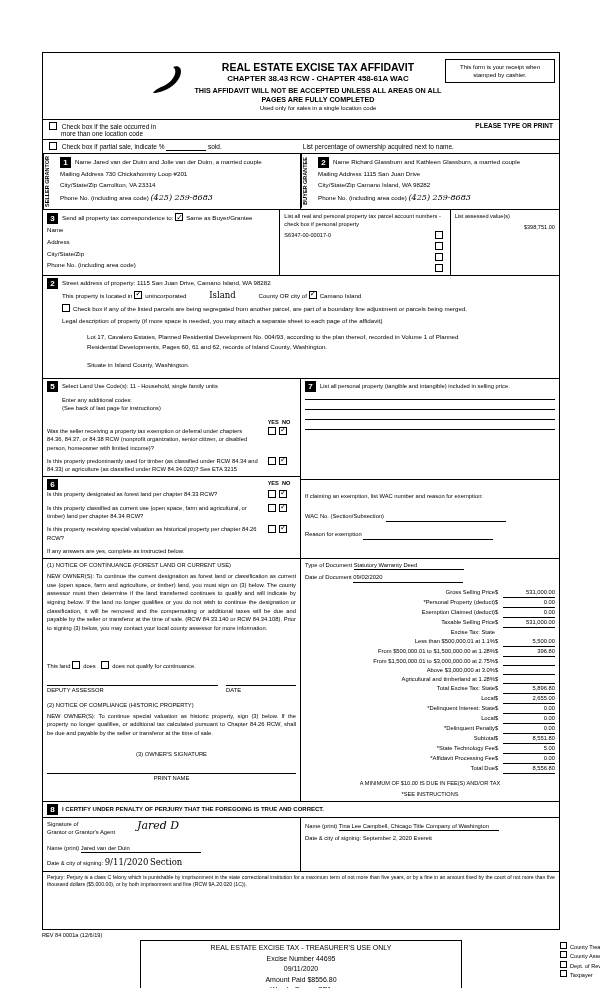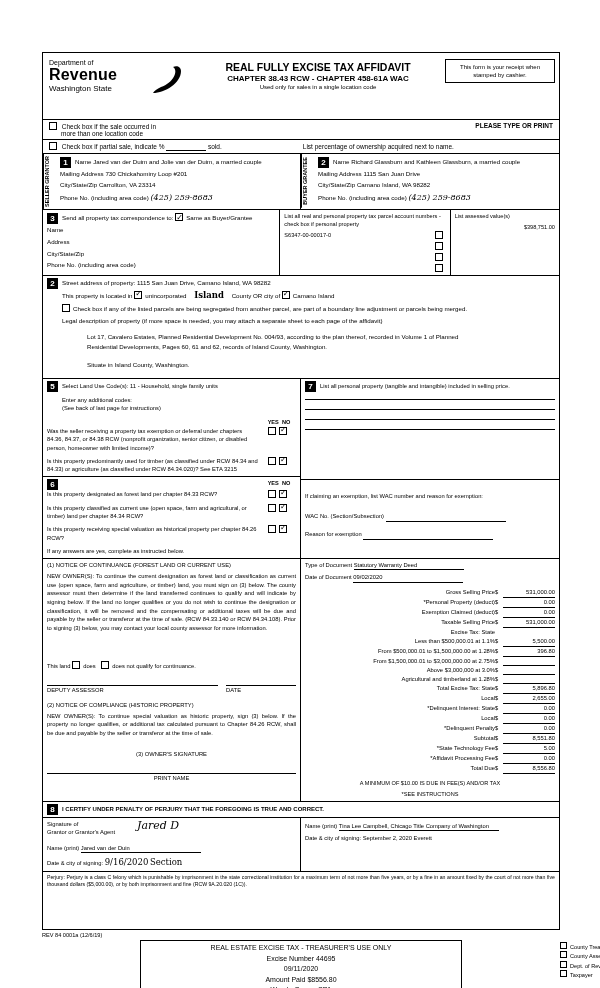--- a/index.html
+++ b/index.html
@@ -63,31 +63,27 @@
   .line{border-bottom:1px solid #000;height:1px;}
   .wline{display:inline-block;border-bottom:1px solid #000;}
 </style>
 </head>
 <body>
 
 <div class="page">
   <div class="sheet">
 
     <div class="hdr">
-      <div class="dept">
-        <div class="d1">Department of</div>
-        <div class="d2">Revenue</div>
-        <div class="d3">Washington State</div>
-      </div>
       <svg class="swoosh" viewBox="0 0 34 30">
         <path d="M2 28 C14 28 30 18 30 6 C30 2 26 0 22 2 C28 6 22 18 10 22 C6 24 3 26 2 28 Z" fill="#000"></path>
       </svg>
       <div class="titleblock">
-        <div class="t1">REAL FULLY EXCISE TAX AFFIDAVIT</div>
+        <div class="t1">REAL ESTATE EXCISE TAX AFFIDAVIT</div>
         <div class="t2">CHAPTER 38.43 RCW - CHAPTER 458-61A WAC</div>
+        <div class="t3">THIS AFFIDAVIT WILL NOT BE ACCEPTED UNLESS ALL AREAS ON ALL PAGES ARE FULLY COMPLETED</div>
         <div class="t4">Used only for sales in a single location code</div>
       </div>
       <div class="receipt">This form is your receipt when stamped by cashier.</div>
     </div>
 
     <div class="rowline">
       <span class="cb"></span>
       <span>Check box if the sale occurred in</span>
       <span class="rt">PLEASE TYPE OR PRINT</span>
       <div style="padding-left:12px;">more than one location code</div>
@@ -147,21 +143,21 @@
         <div>List assessed value(s)</div>
         <div style="margin-top:3px;text-align:right;">$398,751.00</div>
       </div>
     </div>
 
     <div class="sec4">
       <div><span class="secnum">2</span><span>Street address of property:</span> <span>1115 San Juan Drive, Camano Island, WA 98282</span></div>
       <div style="margin-left:15px;">
         <span>This property is located in</span>
         <span class="cbx"></span><span>unincorporated</span>
-        <span class="handb" style="margin:0 6px;font-weight:bold;">Island</span>
+        <span class="handb" style="margin:0 21px;">Island</span>
         <span>County OR city of</span>
         <span class="cbx"></span><span>Camano Island</span>
       </div>
       <div style="margin-left:15px;margin-top:2px;"><span class="cb"></span><span>Check box if any of the listed parcels are being segregated from another parcel, are part of a boundary line adjustment or parcels being merged.</span></div>
       <div style="margin-left:15px;margin-top:2px;">Legal description of property (if more space is needed, you may attach a separate sheet to each page of the affidavit)</div>
       <div style="margin-left:40px;margin-top:6px;">Lot 17, Cavalero Estates, Planned Residential Development No. 004/93, according to the plan thereof, recorded in Volume 1 of Planned</div>
       <div style="margin-left:40px;">Residential Developments, Pages 60, 61 and 62, records of Island County, Washington.</div>
       <div style="margin-left:40px;margin-top:8px;">Situate in Island County, Washington.</div>
       <div style="height:6px;"></div>
     </div>
@@ -363,21 +359,21 @@
       <span class="secnum">8</span><span>I CERTIFY UNDER PENALTY OF PERJURY THAT THE FOREGOING IS TRUE AND CORRECT.</span>
     </div>
     <div class="sec8">
       <div class="sig l">
         <div style="position:relative;height:22px;">
           <span>Signature of</span><br>
           <span>Grantor or Grantor's Agent</span>
           <span class="scriptsig" style="position:absolute;left:90px;top:-2px;">Jared D</span>
         </div>
         <div style="margin-top:2px;"><span>Name (print)</span> <span class="wline" style="min-width:120px;">Jared van der Duin</span></div>
-        <div style="margin-top:3px;"><span>Date &amp; city of signing:</span> <span class="handb">9/16/2020</span> <span class="handb">Section</span></div>
+        <div style="margin-top:3px;"><span>Date &amp; city of signing:</span> <span class="handb">9/11/2020</span> <span class="handb">Section</span></div>
       </div>
       <div class="sig">
         <div style="margin-top:2px;"><span>Name (print)</span> <span class="wline" style="min-width:160px;">Tina Lee Campbell, Chicago Title Company of Washington</span></div>
         <div style="margin-top:3px;"><span>Date &amp; city of signing:</span> <span>September 2, 2020 Everett</span></div>
       </div>
     </div>
 
     <div style="border-top:1px solid #000;padding:2px 4px;font-size:5.2px;text-align:justify;line-height:1.4;">Perjury:  Perjury is a class C felony which is punishable by imprisonment in the state correctional institution for a maximum term of not more than five years, or by a fine in an amount fixed by the court of not more than five thousand dollars ($5,000.00), or by both imprisonment and fine (RCW 9A.20.020 (1C)).</div>
   </div>
 

